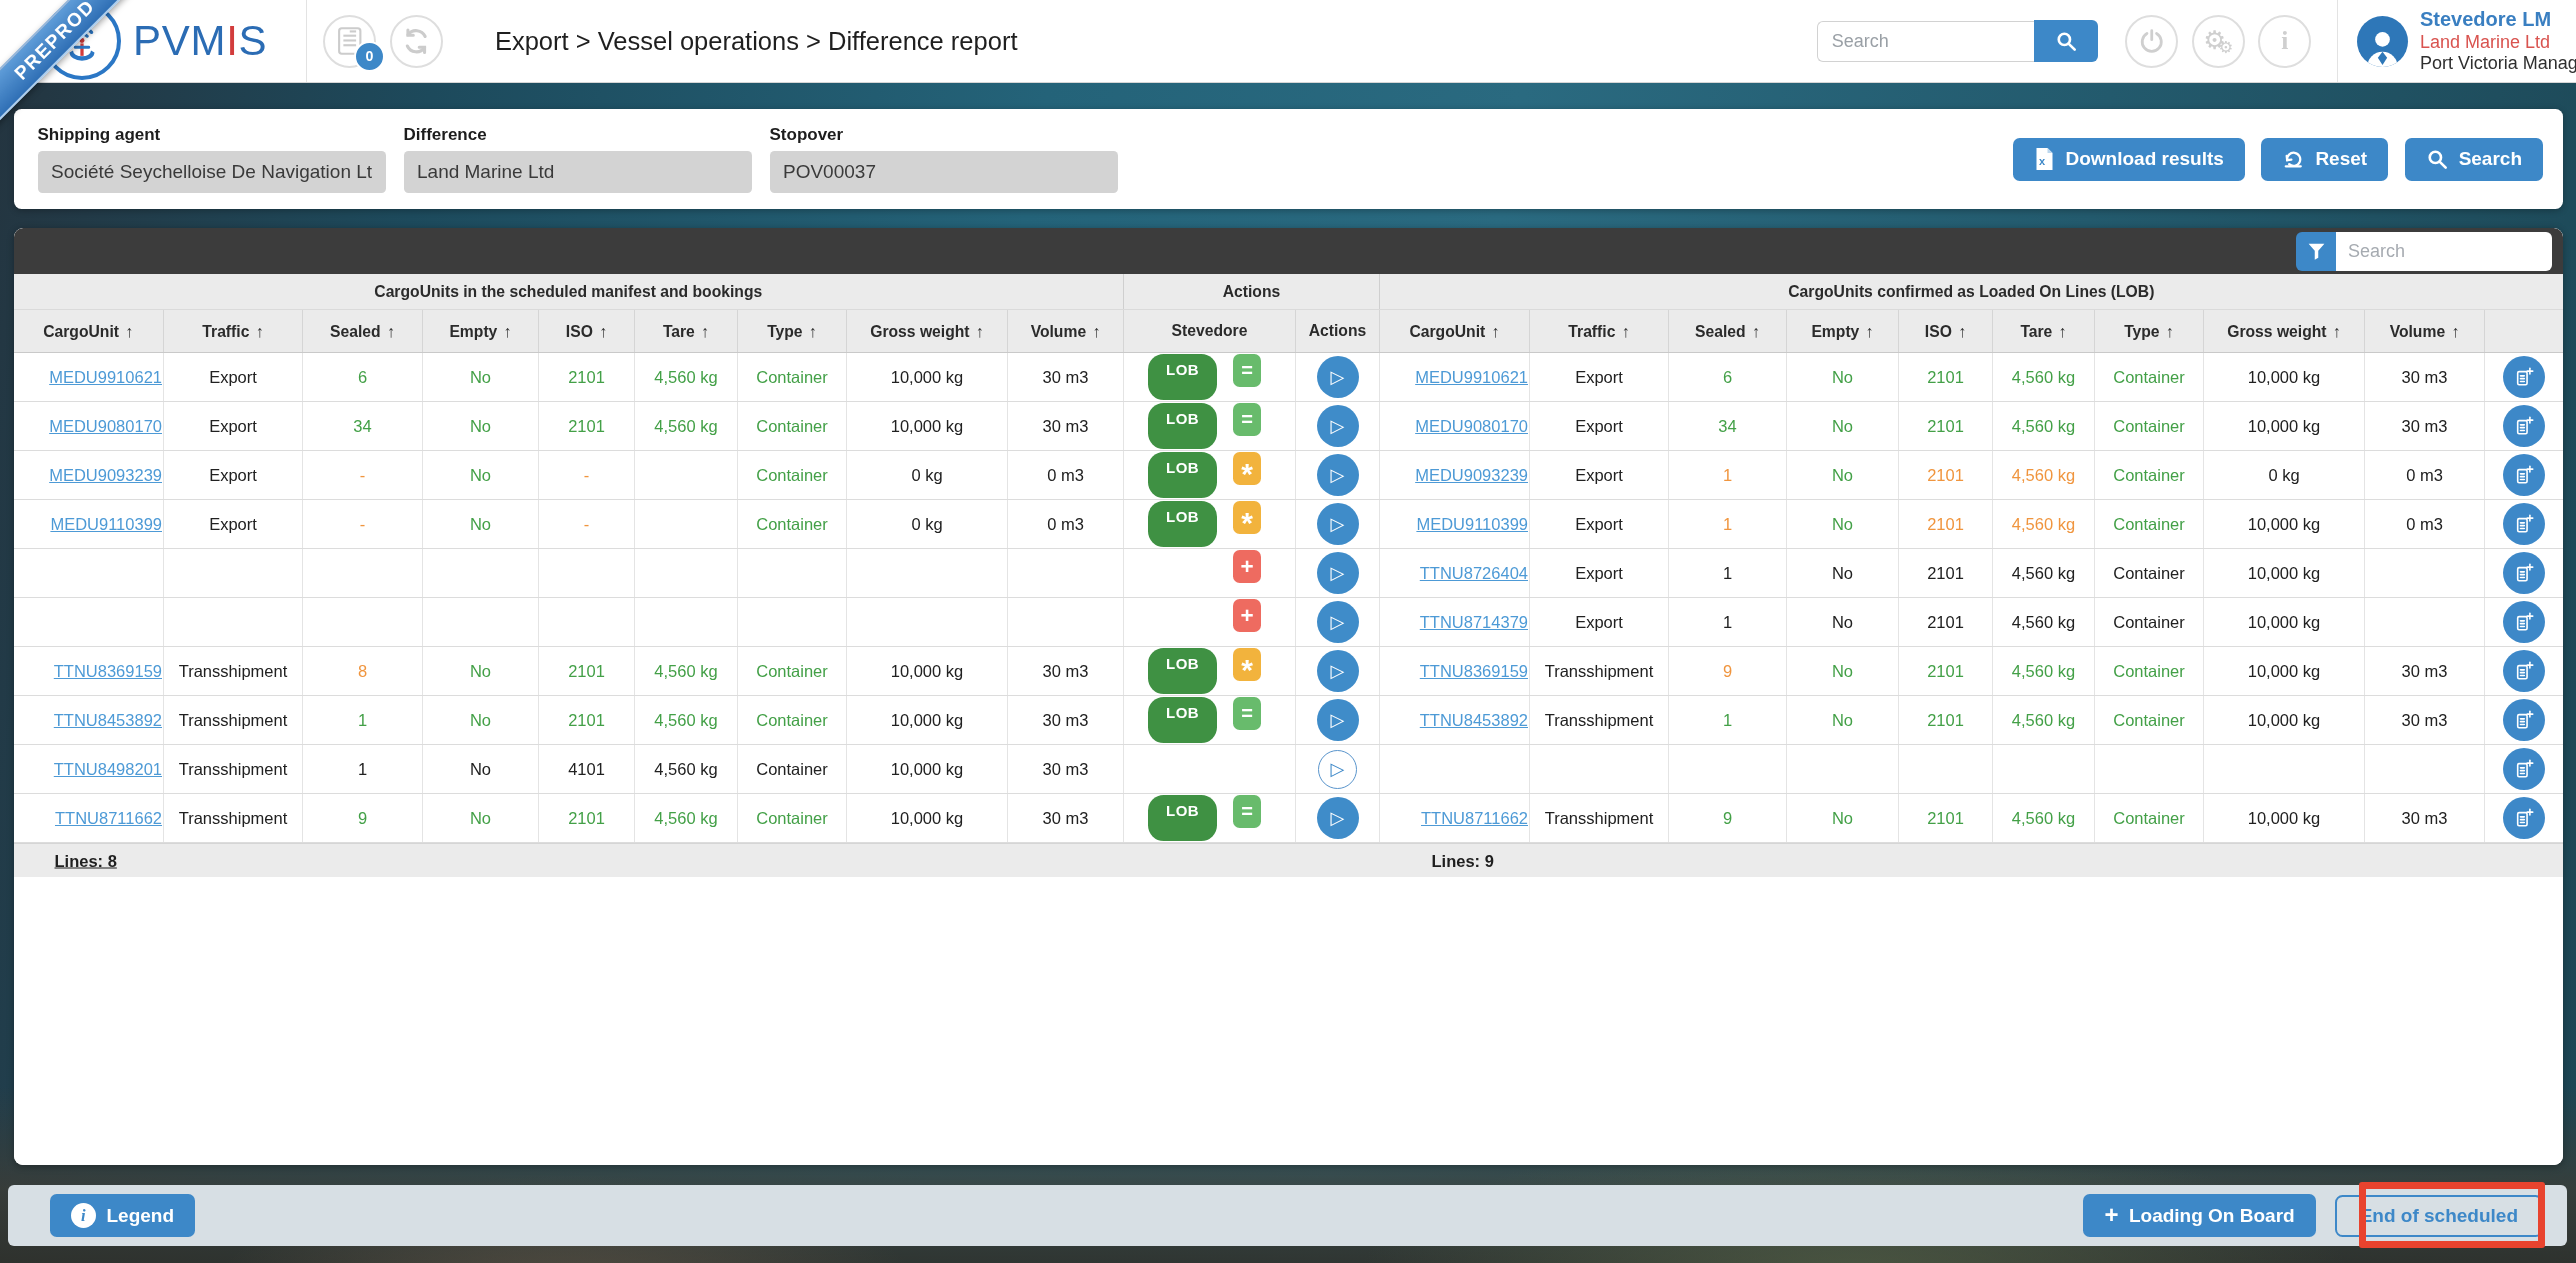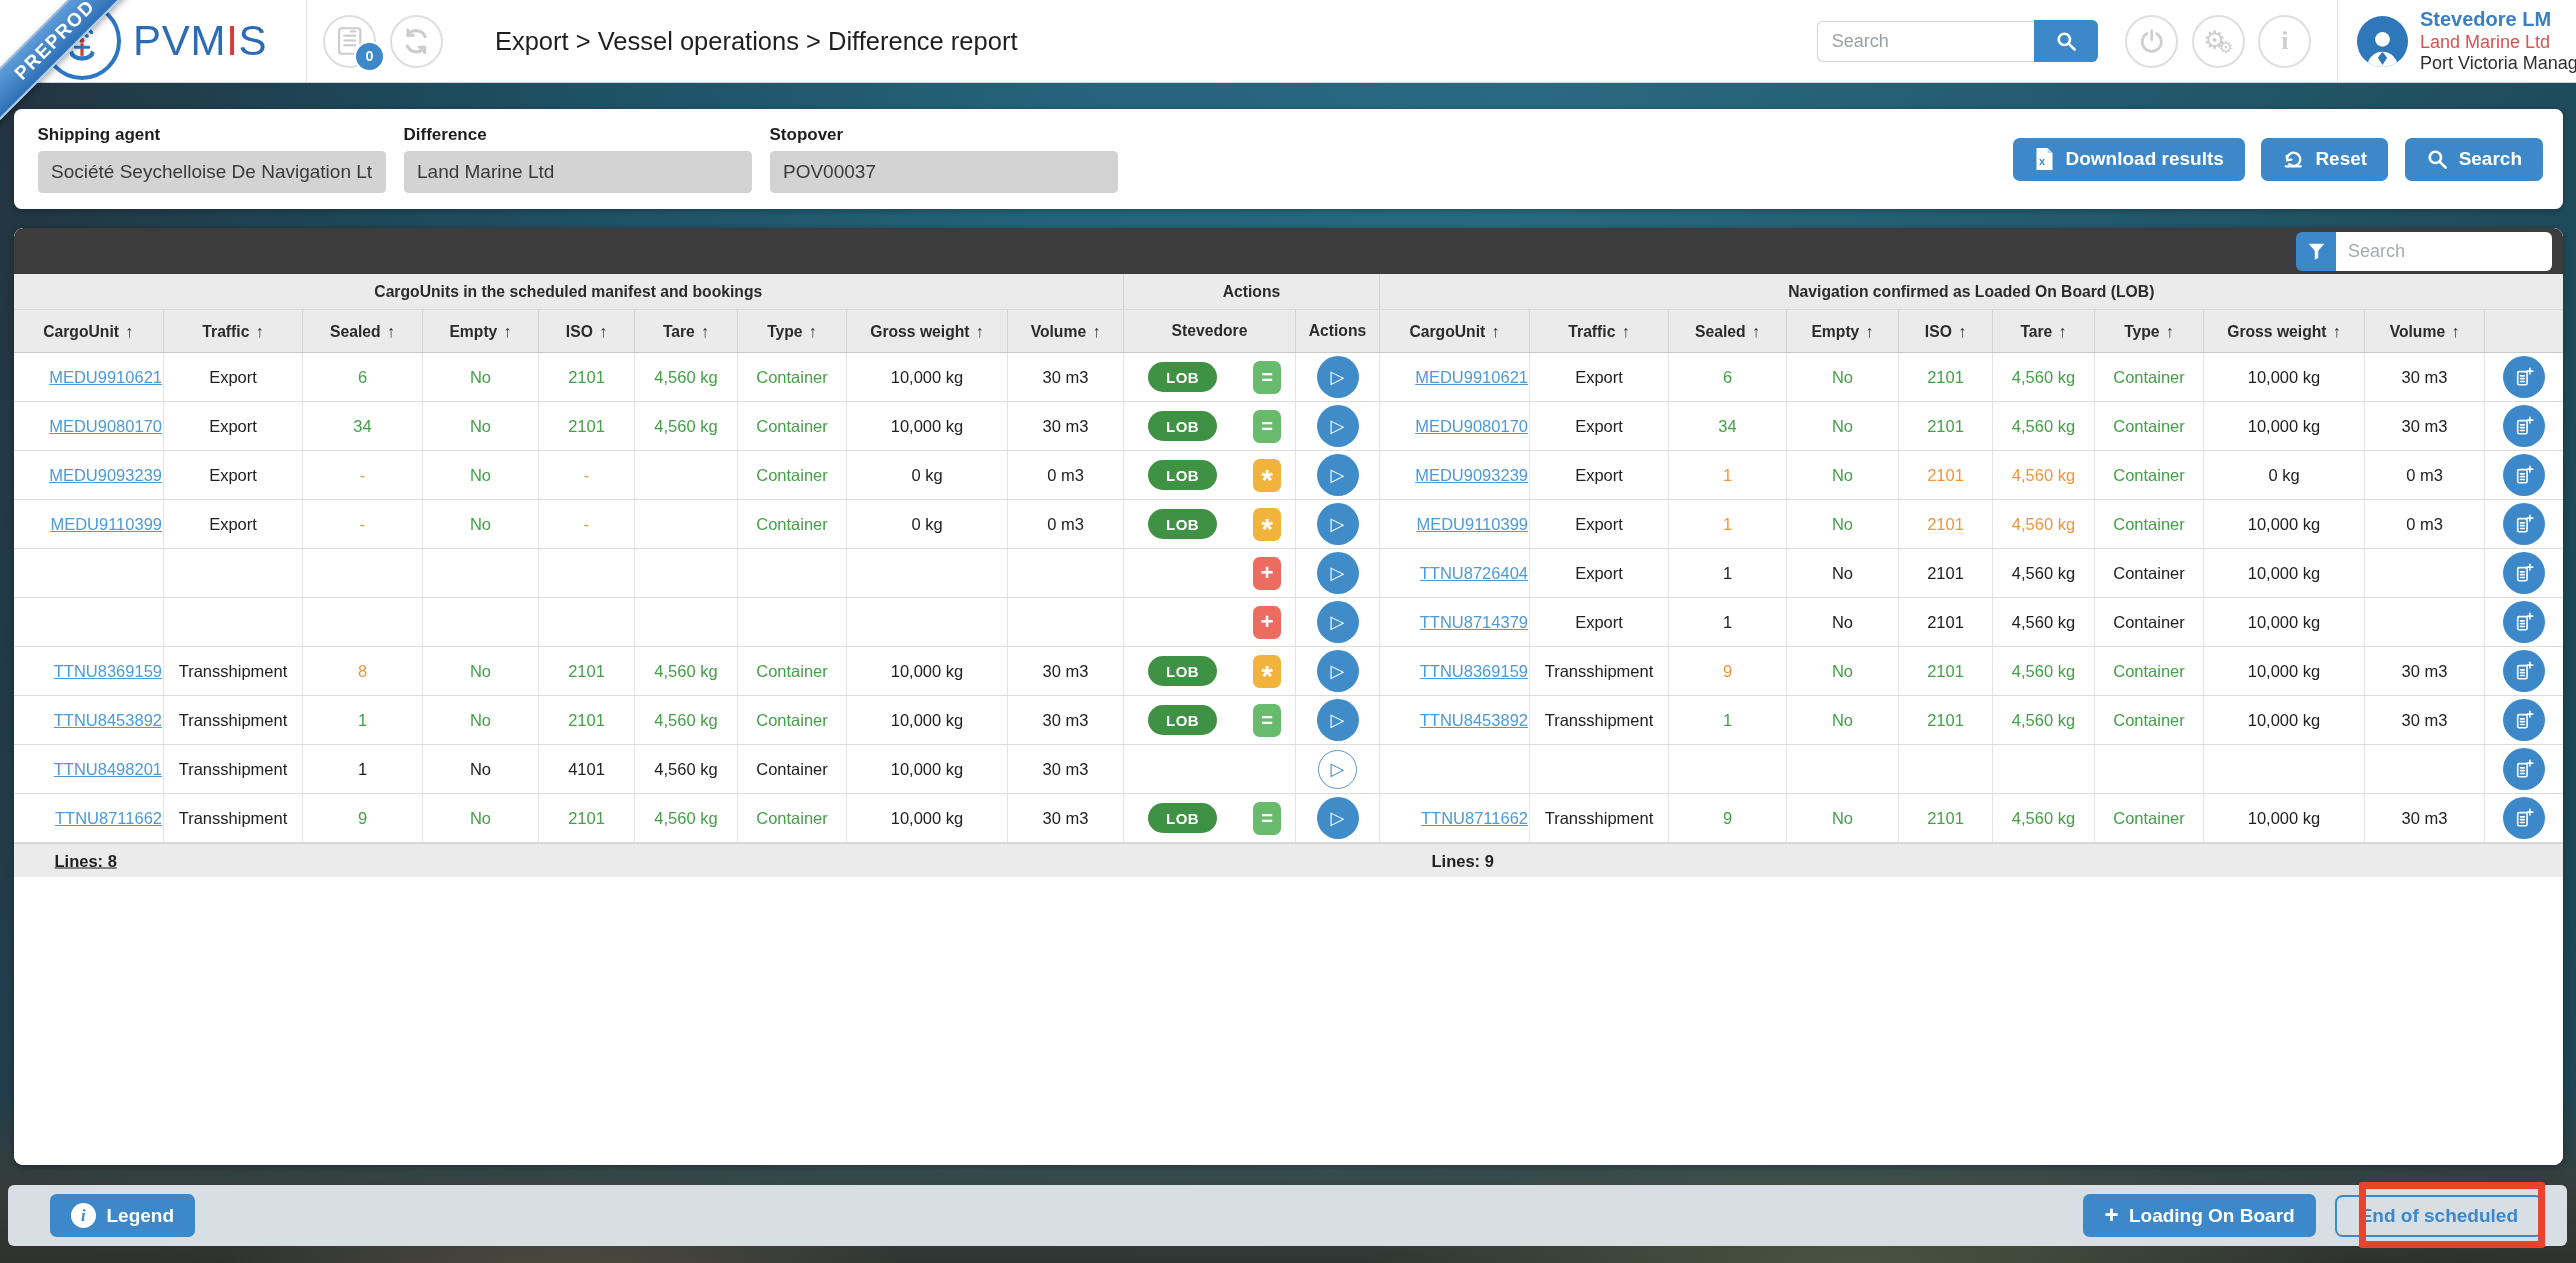--- a/index.html
+++ b/index.html
@@ -57,21 +57,21 @@
   tr.group-row th + th{border-left:0.7px solid #cfcfcf;}
   tr.head-row th{height:40px;background:#ebebeb;font-size:15.7px;font-weight:bold;color:#2b2b2b;border-bottom:0.7px solid #c9c9c9;border-left:0.7px solid #d5d5d5;}
   tr.head-row th:first-child{border-left:none;}
   .arrow{font-weight:bold;color:#333;margin-left:6px;font-size:16.5px;}
   tbody td{height:46px;border-bottom:0.7px solid #dcdcdc;border-left:0.7px solid #e4e4e4;text-align:center;background:#fff;}
   tbody td:first-child{border-left:none;}
   td.unit{text-align:right;padding-left:25.5px;}
   a.unit-link{color:#4d9ad6;text-decoration:underline;cursor:pointer;}
   .c-g{color:#43a047;}
   .c-o{color:#f0953e;}
-  .diff-wrap{display:flex;align-items:center;height:100%;padding:0 0;}
+  .diff-wrap{display:flex;height:100%;padding:0 20px;}
   .pill-zone{flex:1;display:flex;justify-content:center;}
   .icon-zone{width:54px;display:flex;justify-content:center;}
   .lob-pill{background:#3f9143;color:#fff;font-weight:bold;font-size:15px;letter-spacing:0.4px;border-radius:15.7px;padding:6.7px 18px;}
   .di{width:28.5px;height:33px;border-radius:6.7px;color:#fff;font-weight:bold;display:flex;align-items:center;justify-content:center;}
   .di-equal{background:#68bb6c;font-size:20px;}
   .di-star{background:#f2b33d;font-size:30px;line-height:0;padding-top:10.5px;box-sizing:border-box;}
   .di-plus{background:#ee6b60;font-size:22.5px;}
   .play-btn{width:42px;height:42px;border-radius:50%;border:none;background:#3f8cc9;color:#fff;font-size:18px;display:inline-flex;align-items:center;justify-content:center;cursor:pointer;padding-bottom:1.5px;}
   .play-btn.outline{background:#fff;border:1.5px solid #5a95cc;color:#3d88c8;width:39px;height:39px;}
   .edit-btn{width:42px;height:42px;border-radius:50%;border:none;background:#3d88c8;display:inline-flex;align-items:center;justify-content:center;cursor:pointer;}
@@ -254,21 +254,21 @@
           <col style="width:102px">
           <col style="width:109px">
           <col style="width:161px">
           <col style="width:120px">
           <col style="width:78px">
       </colgroup>
       <thead>
         <tr class="group-row">
           <th colspan="9">CargoUnits in the scheduled manifest and bookings</th>
           <th colspan="2">Actions</th>
-          <th colspan="10">Navigation confirmed as Loaded On Board (LOB)</th>
+          <th colspan="10">CargoUnits confirmed as Loaded On Lines (LOB)</th>
         </tr>
         <tr class="head-row" id="head-row">
             <th><span>CargoUnit</span><span class="arrow">↑</span></th>
             <th><span>Traffic</span><span class="arrow">↑</span></th>
             <th><span>Sealed</span><span class="arrow">↑</span></th>
             <th><span>Empty</span><span class="arrow">↑</span></th>
             <th><span>ISO</span><span class="arrow">↑</span></th>
             <th><span>Tare</span><span class="arrow">↑</span></th>
             <th><span>Type</span><span class="arrow">↑</span></th>
             <th><span>Gross weight</span><span class="arrow">↑</span></th>

